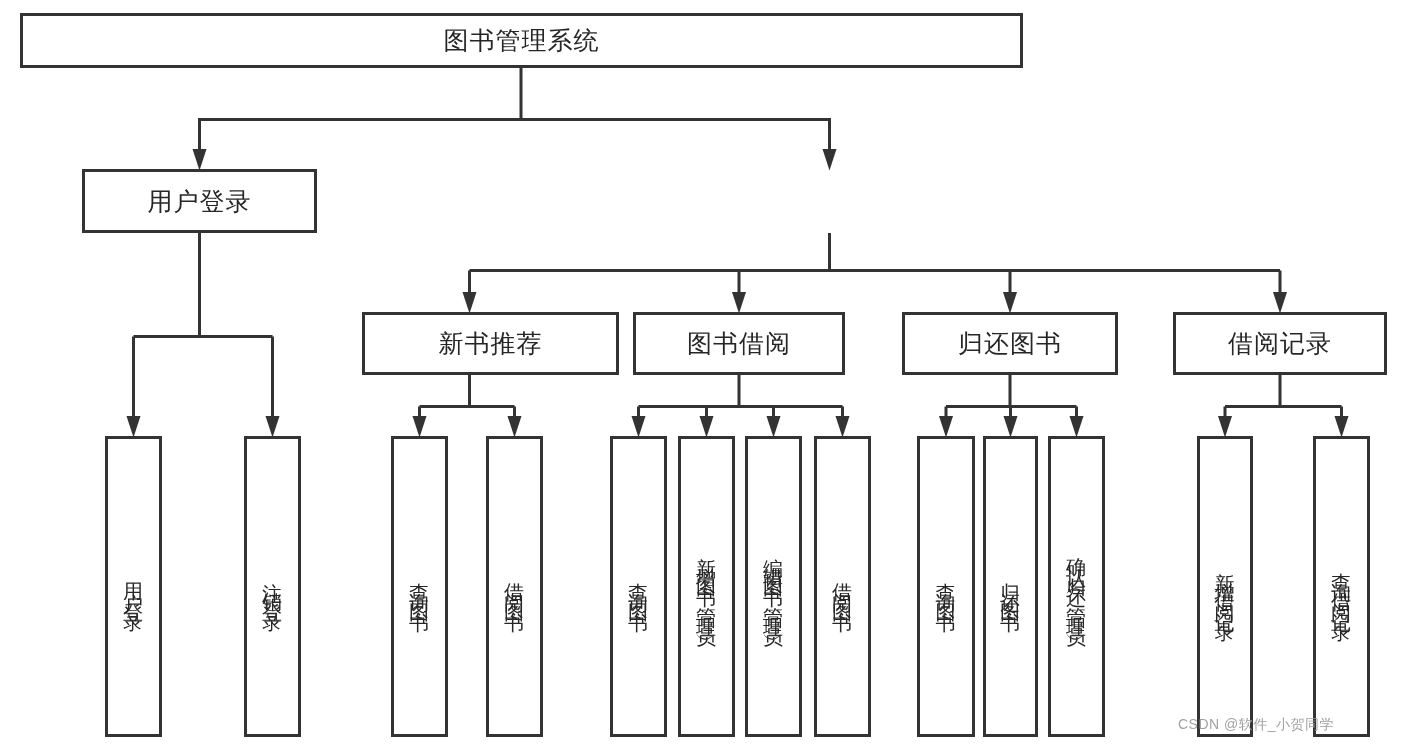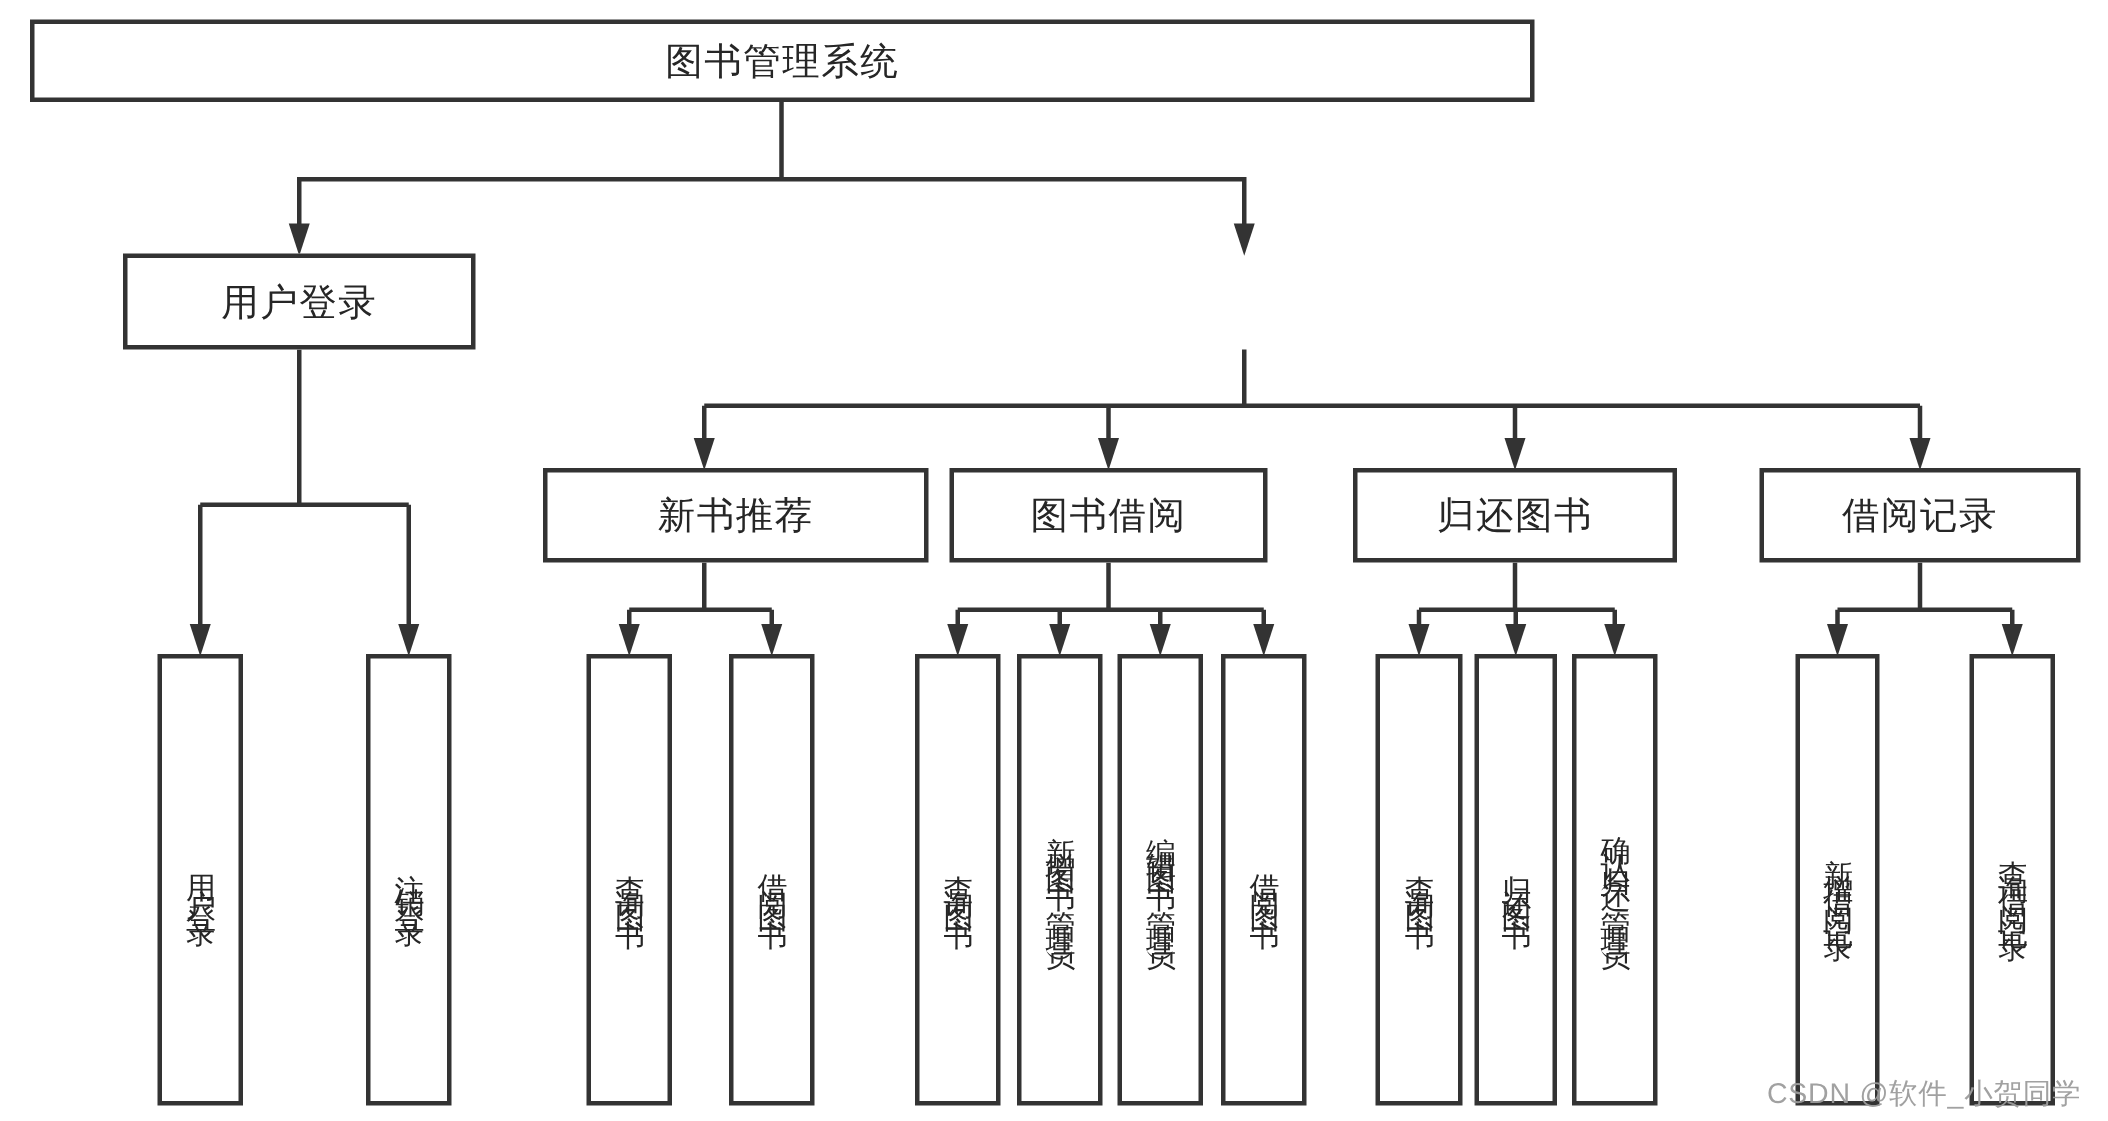--- a/index.html
+++ b/index.html
@@ -13,21 +13,21 @@
     border:3px solid #333333;display:flex;align-items:center;justify-content:center;
     color:#262626;z-index:2;
   }
   .hbox span{font-size:25px;letter-spacing:1px;white-space:nowrap;}
   .vbox span{
     writing-mode:vertical-rl;text-orientation:mixed;
     font-size:20px;letter-spacing:10px;line-height:1;white-space:nowrap;
   }
   .watermark{
     position:absolute;left:1178px;top:716px;z-index:5;
-    font-size:19px;color:#9c9c9c;letter-spacing:0.5px;white-space:nowrap;opacity:0.95;
+    font-size:14px;color:#9c9c9c;letter-spacing:0.5px;white-space:nowrap;opacity:0.95;
   }
 </style>
 </head>
 <body>
 
 <div class="canvas">
 
   <svg class="connectors" viewBox="0 0 1405 747">
     <g stroke="#333333" stroke-width="3" fill="none">
       <path d="M521 68 V119.5 M199.5 119.5 H829.5 M199.5 118 V152 M829.5 118 V152"></path>

